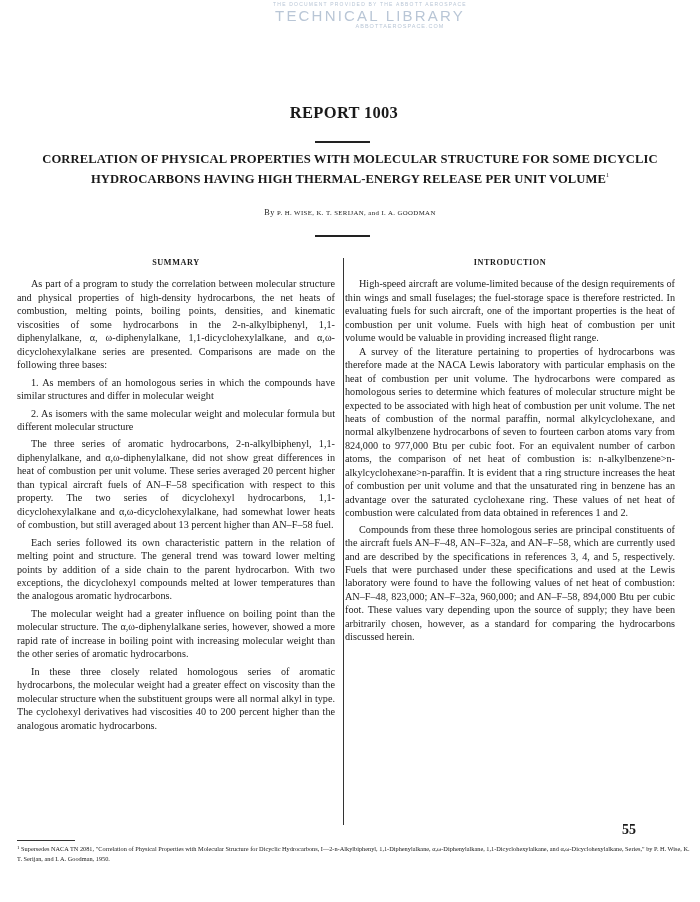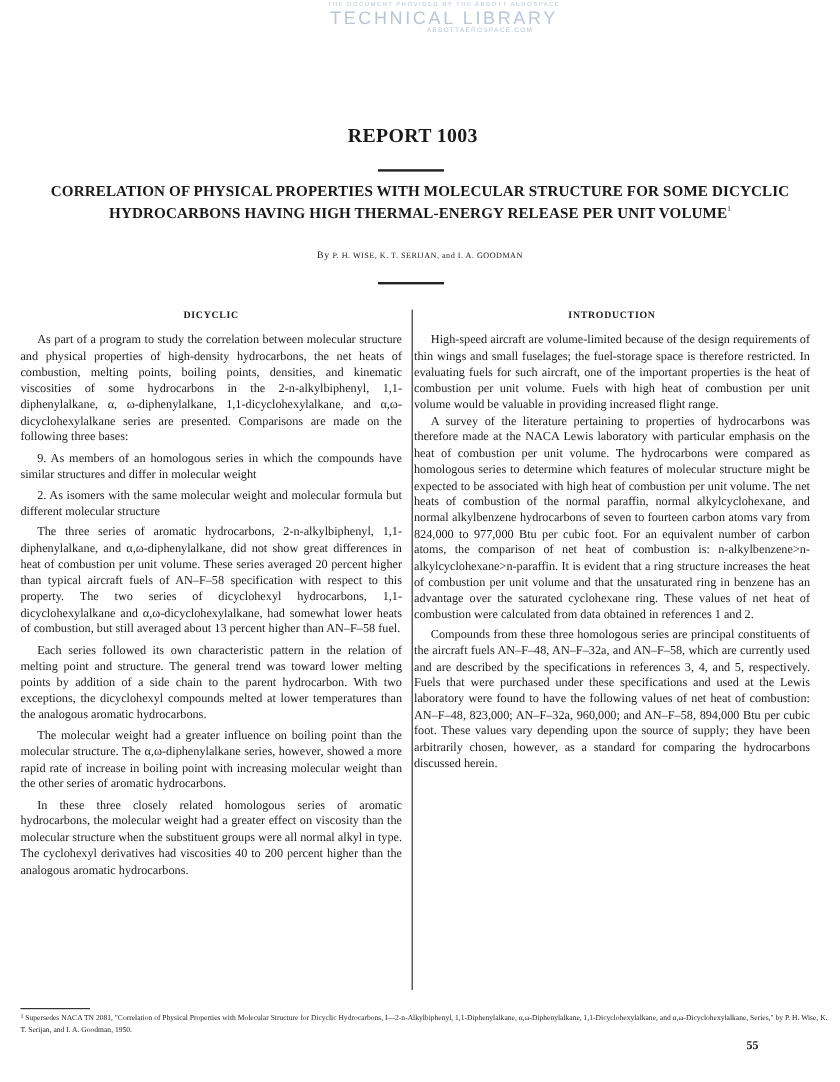--- a/index.html
+++ b/index.html
@@ -47,21 +47,21 @@
 
   .divider { position: absolute; left: 343px; top: 258px; width: 1px; height: 567px; background: #333; }
 
   .fn-rule { position: absolute; left: 17px; top: 840px; width: 58px; height: 1px; background: #333; }
   .footnote {
     position: absolute; left: 17px; top: 843px; width: 675px;
     font-family: "Liberation Serif", serif; font-size: 6.3px; line-height: 9.5px; text-align: left;
   }
   .footnote sup { font-size: 5px; vertical-align: 2px; }
   .page-number {
-    position: absolute; left: 622px; top: 822px; font-family: "Liberation Serif", serif; font-size: 10px; font-weight: bold; margin-top: 44px;
+    position: absolute; left: 622px; top: 822px; font-family: "Liberation Serif", serif; font-size: 14px; font-weight: bold;
   }
 </style>
 </head>
 <body>
 
 <div class="watermark">
   <div class="wm-top">THE DOCUMENT PROVIDED BY THE ABBOTT AEROSPACE</div>
   <div class="wm-main">TECHNICAL LIBRARY</div>
   <div class="wm-url">ABBOTTAEROSPACE.COM</div>
 </div>
@@ -71,23 +71,23 @@
 
 <div class="title"><span>CORRELATION OF PHYSICAL PROPERTIES WITH MOLECULAR STRUCTURE FOR SOME DICYCLIC HYDROCARBONS HAVING HIGH THERMAL-ENERGY RELEASE PER UNIT VOLUME</span><sup>1</sup></div>
 
 <div class="byline">
   <span>By</span>
   <span class="sc">P. H. WISE, K. T. SERIJAN, and I. A. GOODMAN</span>
 </div>
 <div class="rule-short rule-2"></div>
 
 <div class="col col-left">
-  <div class="section-head">DICYCLIC</div>
+  <div class="section-head">SUMMARY</div>
   <p>As part of a program to study the correlation between molecular structure and physical properties of high-density hydrocarbons, the net heats of combustion, melting points, boiling points, densities, and kinematic viscosities of some hydrocarbons in the 2-n-alkylbiphenyl, 1,1-diphenylalkane, α, ω-diphenylalkane, 1,1-dicyclohexylalkane, and α,ω-dicyclohexylalkane series are presented. Comparisons are made on the following three bases:</p>
-  <p>9. As members of an homologous series in which the compounds have similar structures and differ in molecular weight</p>
+  <p>1. As members of an homologous series in which the compounds have similar structures and differ in molecular weight</p>
   <p>2. As isomers with the same molecular weight and molecular formula but different molecular structure</p>
   <p>The three series of aromatic hydrocarbons, 2-n-alkylbiphenyl, 1,1-diphenylalkane, and α,ω-diphenylalkane, did not show great differences in heat of combustion per unit volume. These series averaged 20 percent higher than typical aircraft fuels of AN–F–58 specification with respect to this property. The two series of dicyclohexyl hydrocarbons, 1,1-dicyclohexylalkane and α,ω-dicyclohexylalkane, had somewhat lower heats of combustion, but still averaged about 13 percent higher than AN–F–58 fuel.</p>
   <p>Each series followed its own characteristic pattern in the relation of melting point and structure. The general trend was toward lower melting points by addition of a side chain to the parent hydrocarbon. With two exceptions, the dicyclohexyl compounds melted at lower temperatures than the analogous aromatic hydrocarbons.</p>
   <p>The molecular weight had a greater influence on boiling point than the molecular structure. The α,ω-diphenylalkane series, however, showed a more rapid rate of increase in boiling point with increasing molecular weight than the other series of aromatic hydrocarbons.</p>
   <p>In these three closely related homologous series of aromatic hydrocarbons, the molecular weight had a greater effect on viscosity than the molecular structure when the substituent groups were all normal alkyl in type. The cyclohexyl derivatives had viscosities 40 to 200 percent higher than the analogous aromatic hydrocarbons.</p>
 </div>
 
 <div class="divider"></div>
 
 <div class="col col-right">

